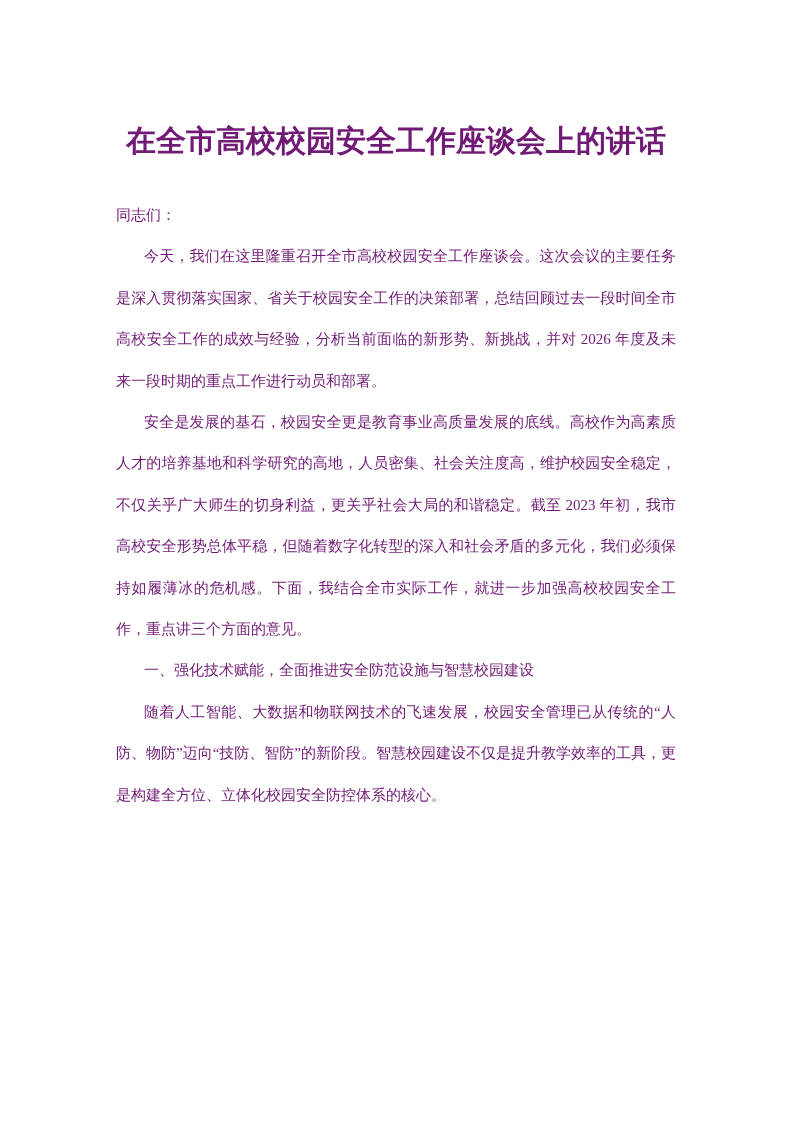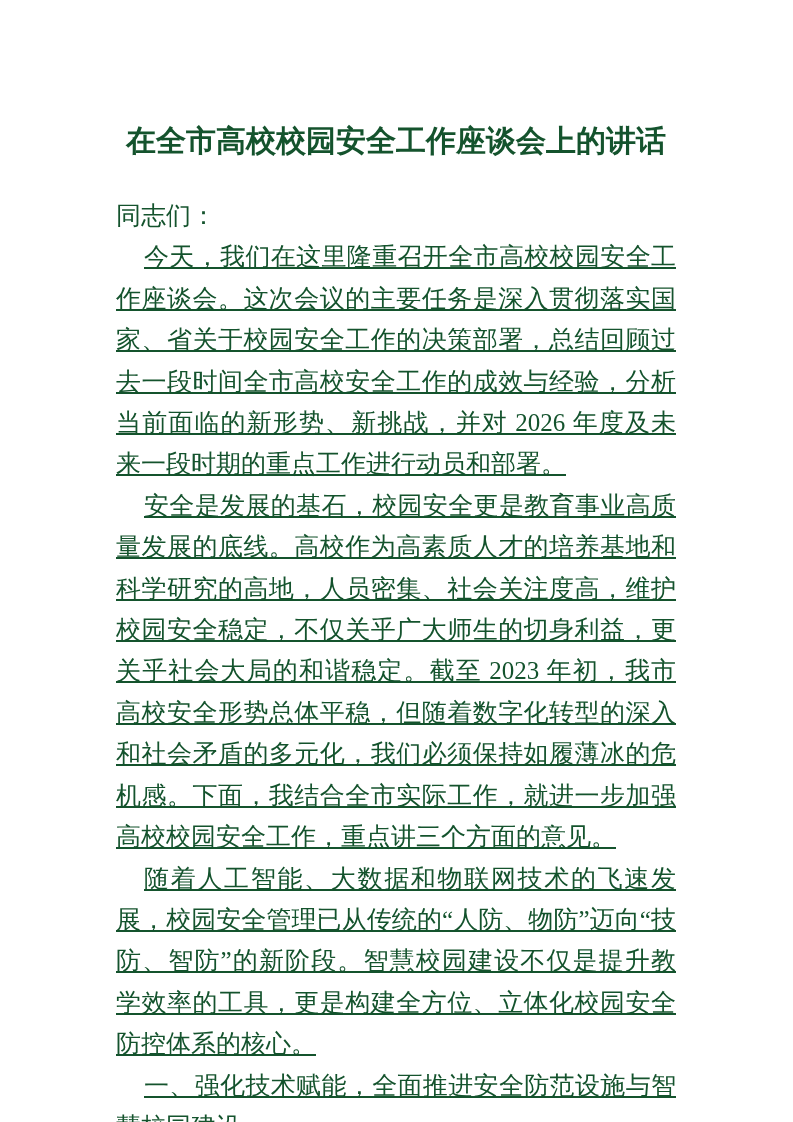--- a/index.html
+++ b/index.html
@@ -11,56 +11,55 @@
     width: 793px;
     height: 1122px;
     overflow: hidden;
   }
   .page {
     box-sizing: border-box;
     width: 793px;
     height: 1122px;
     background: #ffffff;
     padding: 118px 117px 0 116px;
-    color: #14532d;
+    color: #701a75;
     font-family: "Liberation Serif", "DejaVu Serif", serif;
   }
   .doc-title {
     margin: 0 0 31px 0;
     font-size: 30px;
     line-height: 46px;
     font-weight: 700;
     text-align: center;
     letter-spacing: 0;
     font-family: "Liberation Serif", "DejaVu Serif", serif;
   }
   .body-text p {
     margin: 0;
-    font-size: 25px;
+    font-size: 15px;
     line-height: 41.4px;
     text-align: justify;
     text-justify: inter-character;
     word-break: normal;
     line-break: normal;
   }
   .indent {
     text-indent: 28px;
-    text-decoration: underline;
   }
 </style>
 </head>
 <body>
 
 <div class="page">
   <h1 class="doc-title">在全市高校校园安全工作座谈会上的讲话</h1>
 
   <div class="body-text">
     <p>同志们：</p>
 
     <p class="indent">今天，我们在这里隆重召开全市高校校园安全工作座谈会。这次会议的主要任务是深入贯彻落实国家、省关于校园安全工作的决策部署，总结回顾过去一段时间全市高校安全工作的成效与经验，分析当前面临的新形势、新挑战，并对 2026 年度及未来一段时期的重点工作进行动员和部署。</p>
 
     <p class="indent">安全是发展的基石，校园安全更是教育事业高质量发展的底线。高校作为高素质人才的培养基地和科学研究的高地，人员密集、社会关注度高，维护校园安全稳定，不仅关乎广大师生的切身利益，更关乎社会大局的和谐稳定。截至 2023 年初，我市高校安全形势总体平稳，但随着数字化转型的深入和社会矛盾的多元化，我们必须保持如履薄冰的危机感。下面，我结合全市实际工作，就进一步加强高校校园安全工作，重点讲三个方面的意见。</p>
 
+    <p class="indent">一、强化技术赋能，全面推进安全防范设施与智慧校园建设</p>
+
     <p class="indent">随着人工智能、大数据和物联网技术的飞速发展，校园安全管理已从传统的“人防、物防”迈向“技防、智防”的新阶段。智慧校园建设不仅是提升教学效率的工具，更是构建全方位、立体化校园安全防控体系的核心。</p>
-
-    <p class="indent">一、强化技术赋能，全面推进安全防范设施与智慧校园建设</p>
   </div>
 </div>
 
 </body></html>

